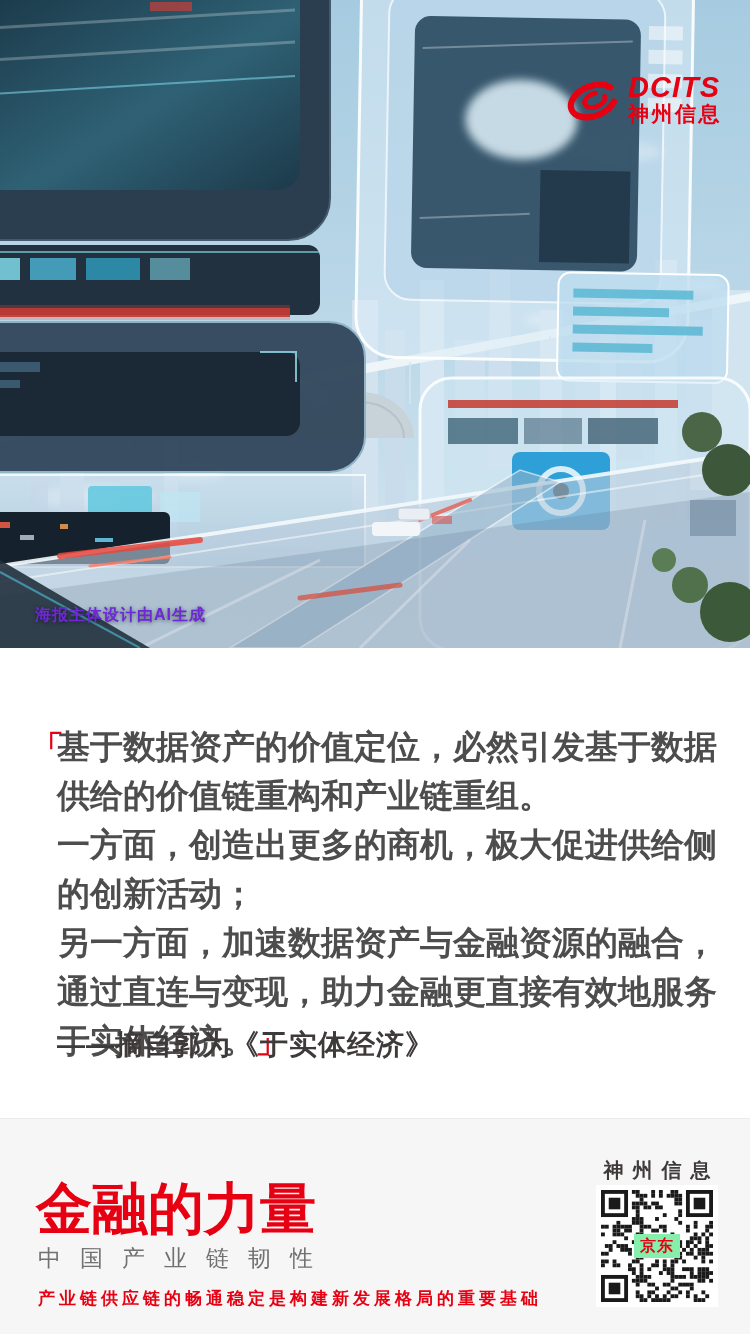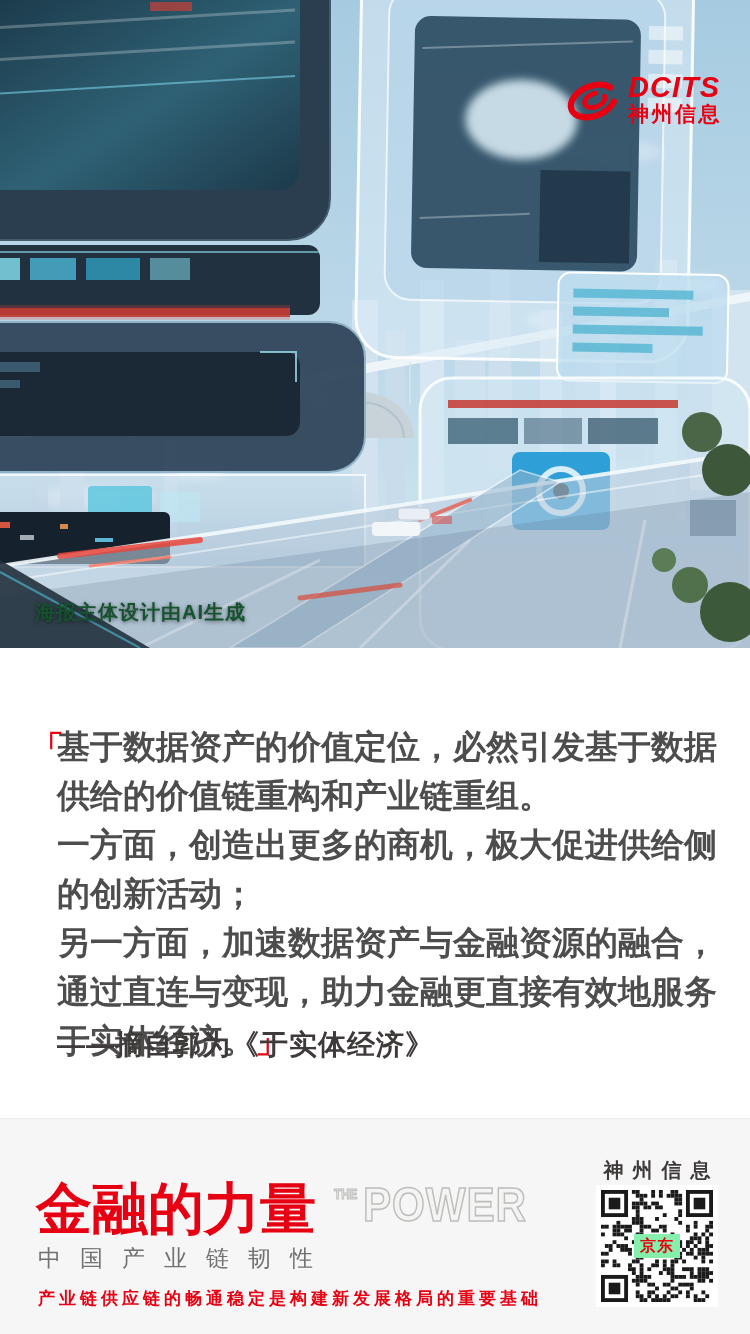--- a/index.html
+++ b/index.html
@@ -5,21 +5,21 @@
   html,body{margin:0;padding:0;background:#dcdcdc;}
   .page{position:relative;width:750px;height:1334px;margin:0 auto;background:#fff;overflow:hidden;
         font-family:"Liberation Sans","DejaVu Sans",sans-serif;}
 
   
   .hero{position:absolute;top:0;left:0;width:750px;height:648px;overflow:hidden;background:#b4d4e6;}
   .hero svg{display:block;}
   .hero-logo{position:absolute;top:30px;right:28px;display:flex;align-items:flex-end;gap:7px;margin-top:42px;}
   .logo-en{font-size:29px;font-weight:900;font-style:italic;color:#e60012;letter-spacing:1px;line-height:30px;}
   .logo-cn{font-size:21px;font-weight:bold;color:#e60012;letter-spacing:2.5px;line-height:24px;}
-  .hero-caption{position:absolute;left:35px;bottom:22px;color:#14532d;font-weight:bold;font-size:20px;
+  .hero-caption{position:absolute;left:35px;bottom:22px;color:#6d28d9;font-weight:bold;font-size:16px;
                 letter-spacing:1px;text-shadow:0 1px 4px rgba(0,0,0,.55);}
 
   
   .quote-section{position:absolute;top:648px;left:0;width:750px;height:470px;background:#fff;}
   .quote{position:absolute;left:57px;right:30px;top:74px;margin:0;font-size:33px;line-height:49px;
          color:#4d4d4d;font-weight:600;white-space:pre-line;}
   .bracket{color:#e60012;font-weight:bold;}
   .bracket-open{position:absolute;left:-26px;top:1px;}
   .attribution{position:absolute;left:57px;top:378px;font-size:28px;font-weight:bold;color:#3e3a39;letter-spacing:1px;}
 
@@ -247,24 +247,20 @@
 通过直连与变现，助力金融更直接有效地服务
 于实体经济。</span><span class="bracket">」</span></p>
     <div class="attribution">——摘自郭为《于实体经济》</div>
   </div>
 
   <div class="footer">
     <div class="f-title">金融的力量</div>
     <div class="f-sub">中国产业链韧性</div>
 
     <div class="f-en">
-      <div class="en-row">
-        <span class="en-small">THE</span>
-        <span class="en-big">POWER</span>
-      </div>
     </div>
 
     <div class="f-tagline">产业链供应链的畅通稳定是构建新发展格局的重要基础</div>
 
     <div class="f-scan">神州信息</div>
     <div class="qr">
       <svg viewBox="0 0 116 116" width="112" height="112">
         <g id="qr-g" fill="#1a1a1a">
             <rect x="32" y="0" width="4" height="4"></rect>
             <rect x="36" y="0" width="4" height="4"></rect>

